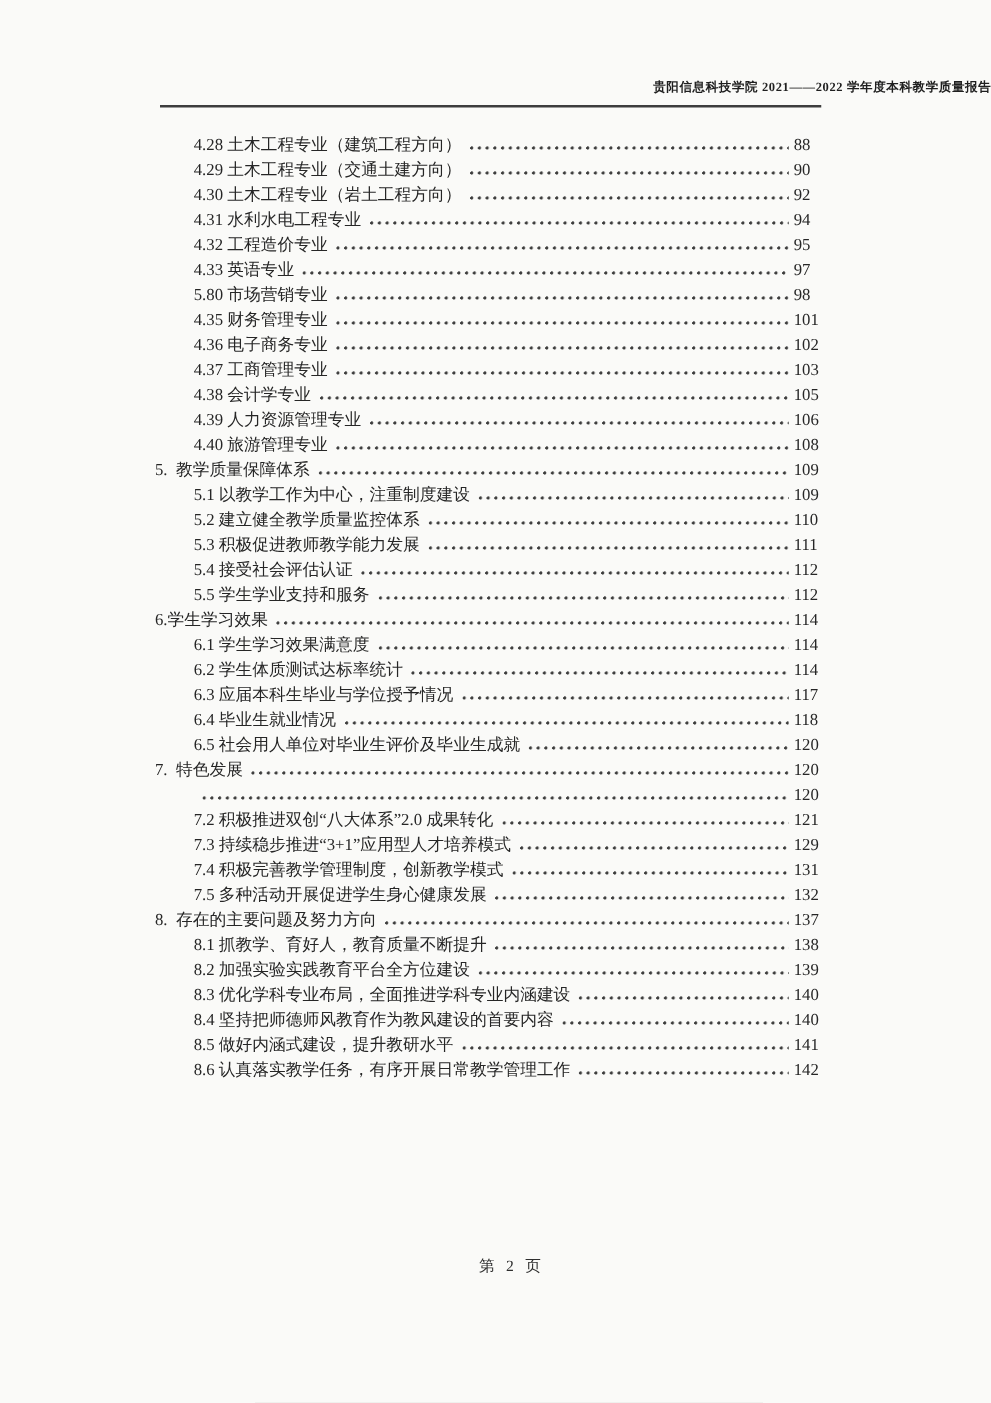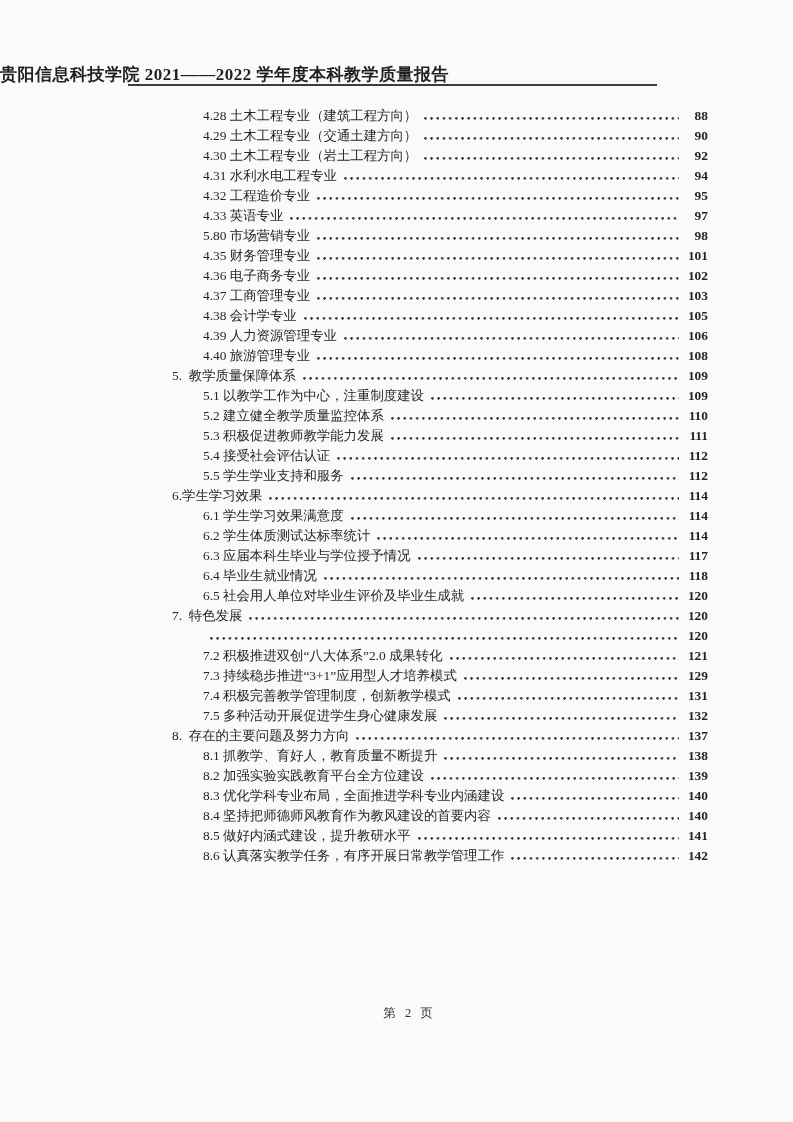--- a/index.html
+++ b/index.html
@@ -14,42 +14,41 @@
     background: #fafaf8;
     overflow: hidden;
     font-family: "Liberation Serif", "DejaVu Serif", serif;
     color: #262626;
   }
   .doc-title {
     position: absolute;
     top: 63px;
     left: 0;
     width: 100%;
-    text-align: left;
-    font-size: 17px;
+    text-align: right;
+    font-size: 10px;
     font-weight: 700;
     letter-spacing: 0.5px;
     color: #1f1f1f;
     white-space: nowrap;
   }
   .header-rule {
     position: absolute;
     top: 84px;
     left: 128px;
     width: 529px;
     height: 2px;
     background: #3d3d3d;
   }
   .toc {
     position: absolute;
     top: 106px;
     left: 124px;
     width: 536px;
     font-size: 13.4px;
-    margin-left: 48px;
   }
   .toc-row {
     display: flex;
     align-items: baseline;
     height: 20px;
     line-height: 20px;
     white-space: nowrap;
   }
   .toc-row.lvl2 { padding-left: 31px; }
   .toc-row.lvl1 { padding-left: 0; }
@@ -62,22 +61,21 @@
     height: 3px;
     margin: 0 4px 0 7px;
     background-image: radial-gradient(circle at 1.4px 1.4px, #3c3c3c 1.1px, rgba(0,0,0,0) 1.45px);
     background-size: 6.2px 3px;
     background-repeat: repeat-x;
     background-position: 0 100%;
   }
   .pnum {
     flex: 0 0 auto;
     min-width: 25px;
-    text-align: right;
-    font-weight: bold;
+    text-align: left;
   }
   .page-footer {
     position: absolute;
     top: 1005px;
     left: 0;
     width: 100%;
     text-align: center;
     font-size: 12.5px;
     color: #2e2e2e;
     letter-spacing: 3px;

